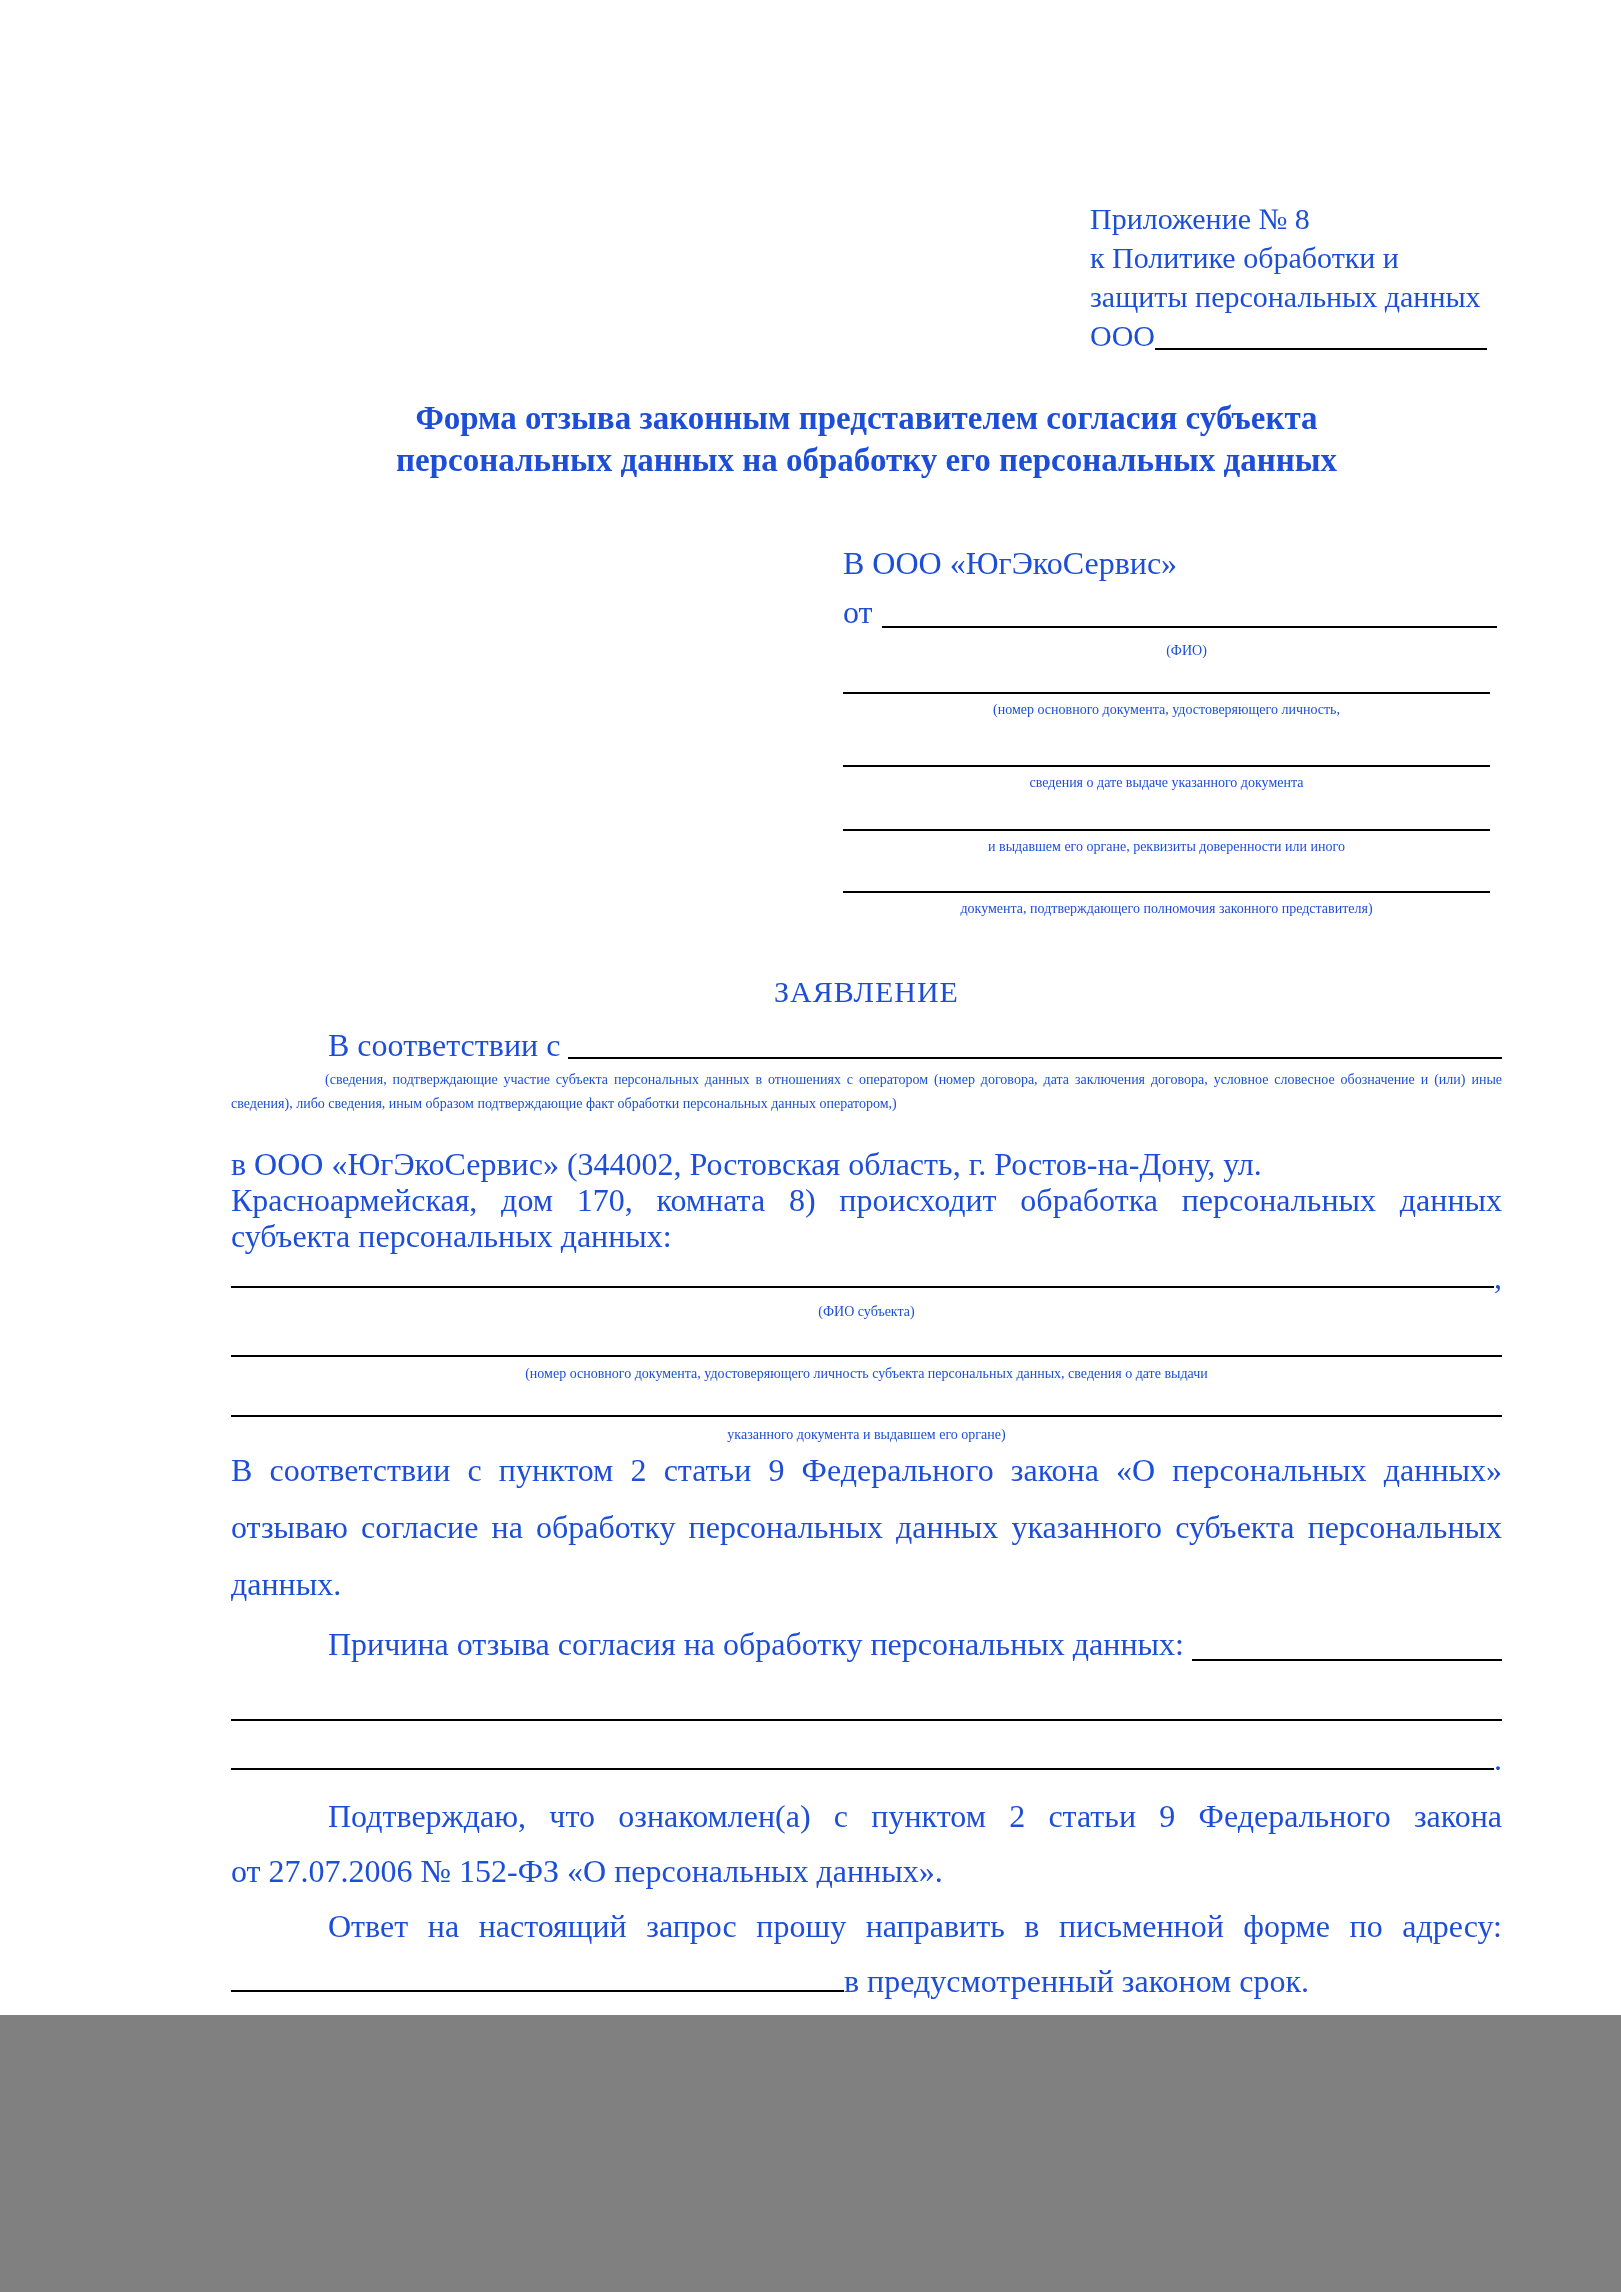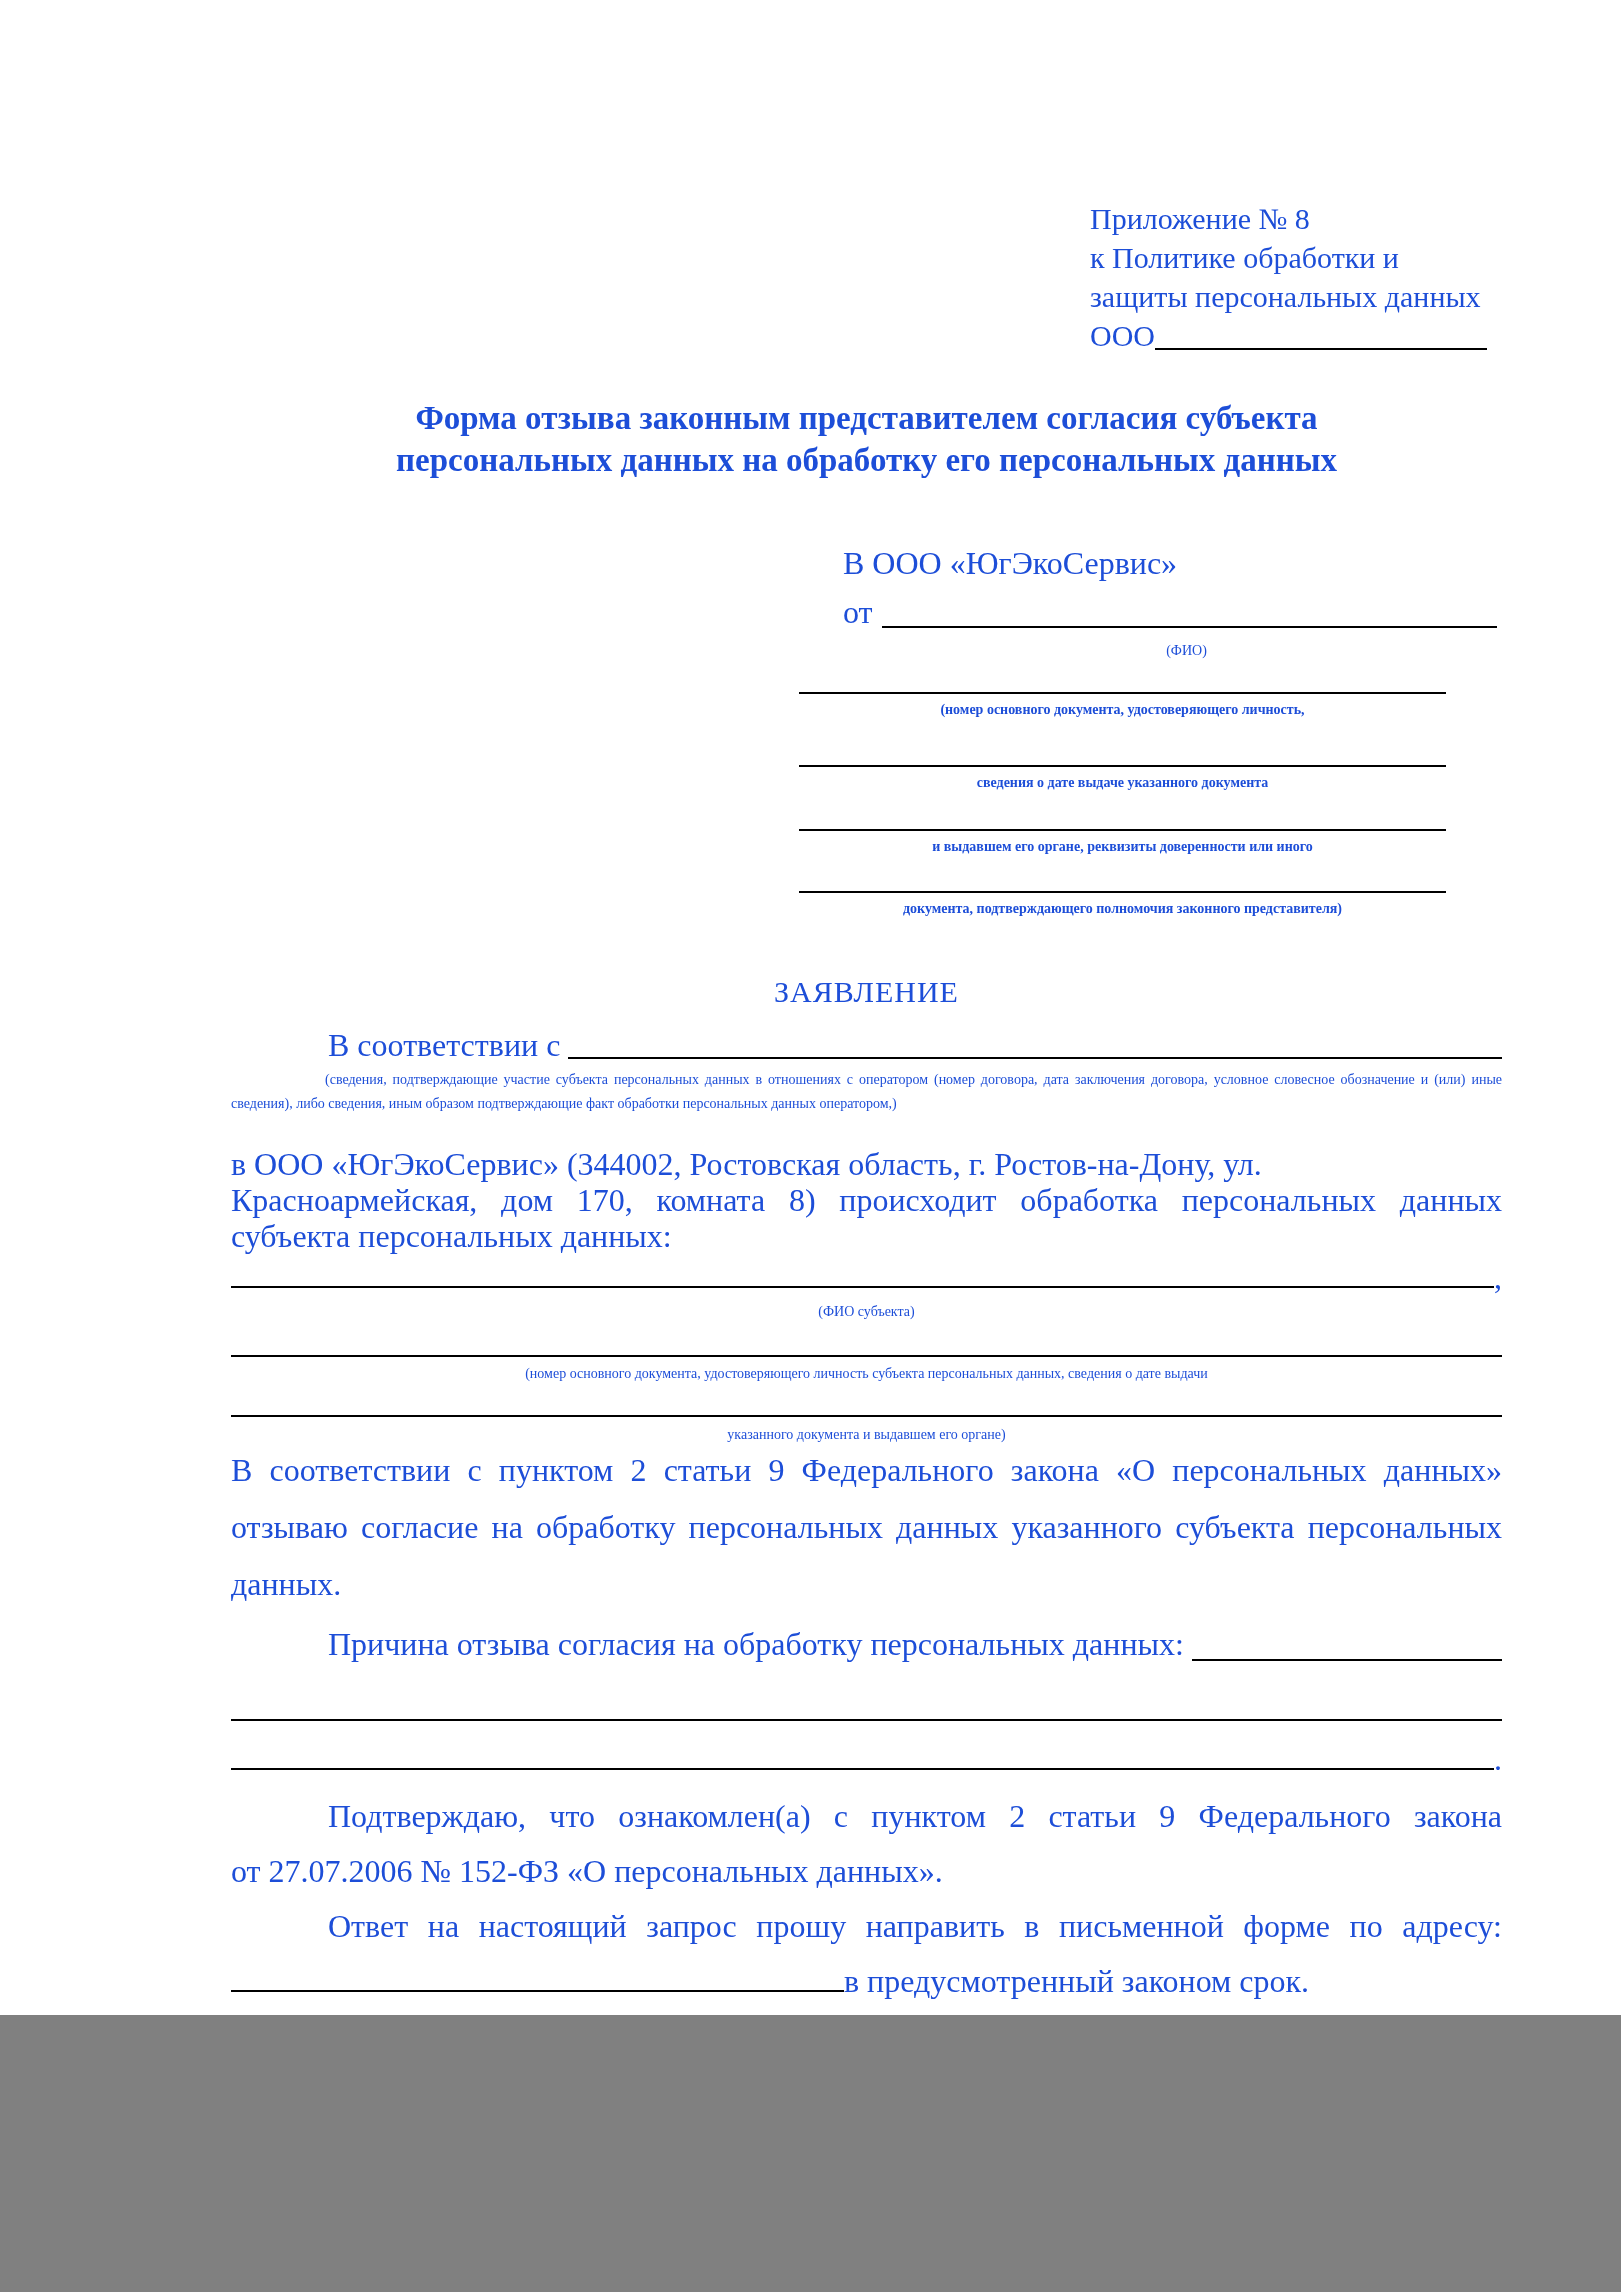--- a/index.html
+++ b/index.html
@@ -27,21 +27,21 @@
   .hr{height:0;border-top:2.9px solid #000;}
   .stretch{text-align:justify;text-align-last:justify;}
   .just{text-align:justify;}
 
   #hdr{left:1090px;top:199px;width:397px;line-height:39px;}
   #title{left:231px;top:397px;width:1271px;line-height:42px;}
   #org{left:843px;top:545px;font-family:Liberation Serif, serif;}
   #from-row{left:843px;top:592px;width:654px;height:41px;line-height:41px;}
   #from-row .lbl{padding-right:9.8px;}
   #fio-cap{left:877px;top:639px;width:619px;line-height:23.5px;}
-  .docline{left:799px;width:647px;font-weight:bold;}
+  .docline{left:843px;width:647px;}
   #doc1{top:692px;} #doc2{top:765px;} #doc3{top:829px;} #doc4{top:891px;}
   .docline .cap{margin-top:3.9px;line-height:23.5px;text-align:center;}
   #stmt{left:231px;top:975px;width:1271px;letter-spacing:1px;}
   #sootv{left:231px;top:1027px;width:1271px;height:37px;line-height:37px;}
   #sootv .lbl{margin-left:97px;padding-right:7.8px;white-space:nowrap;}
   #footnote{left:231px;top:1068px;width:1271px;line-height:23.5px;text-indent:94px;}
   #par1{left:231px;top:1146px;width:1271px;line-height:36px;}
   #subj-fio{left:231px;top:1261px;width:1271px;height:32px;line-height:32px;}
   #subj-fio-cap{left:231px;top:1300px;width:1271px;line-height:23.5px;}
   #subj-hr2{left:231px;top:1355px;width:1271px;}

